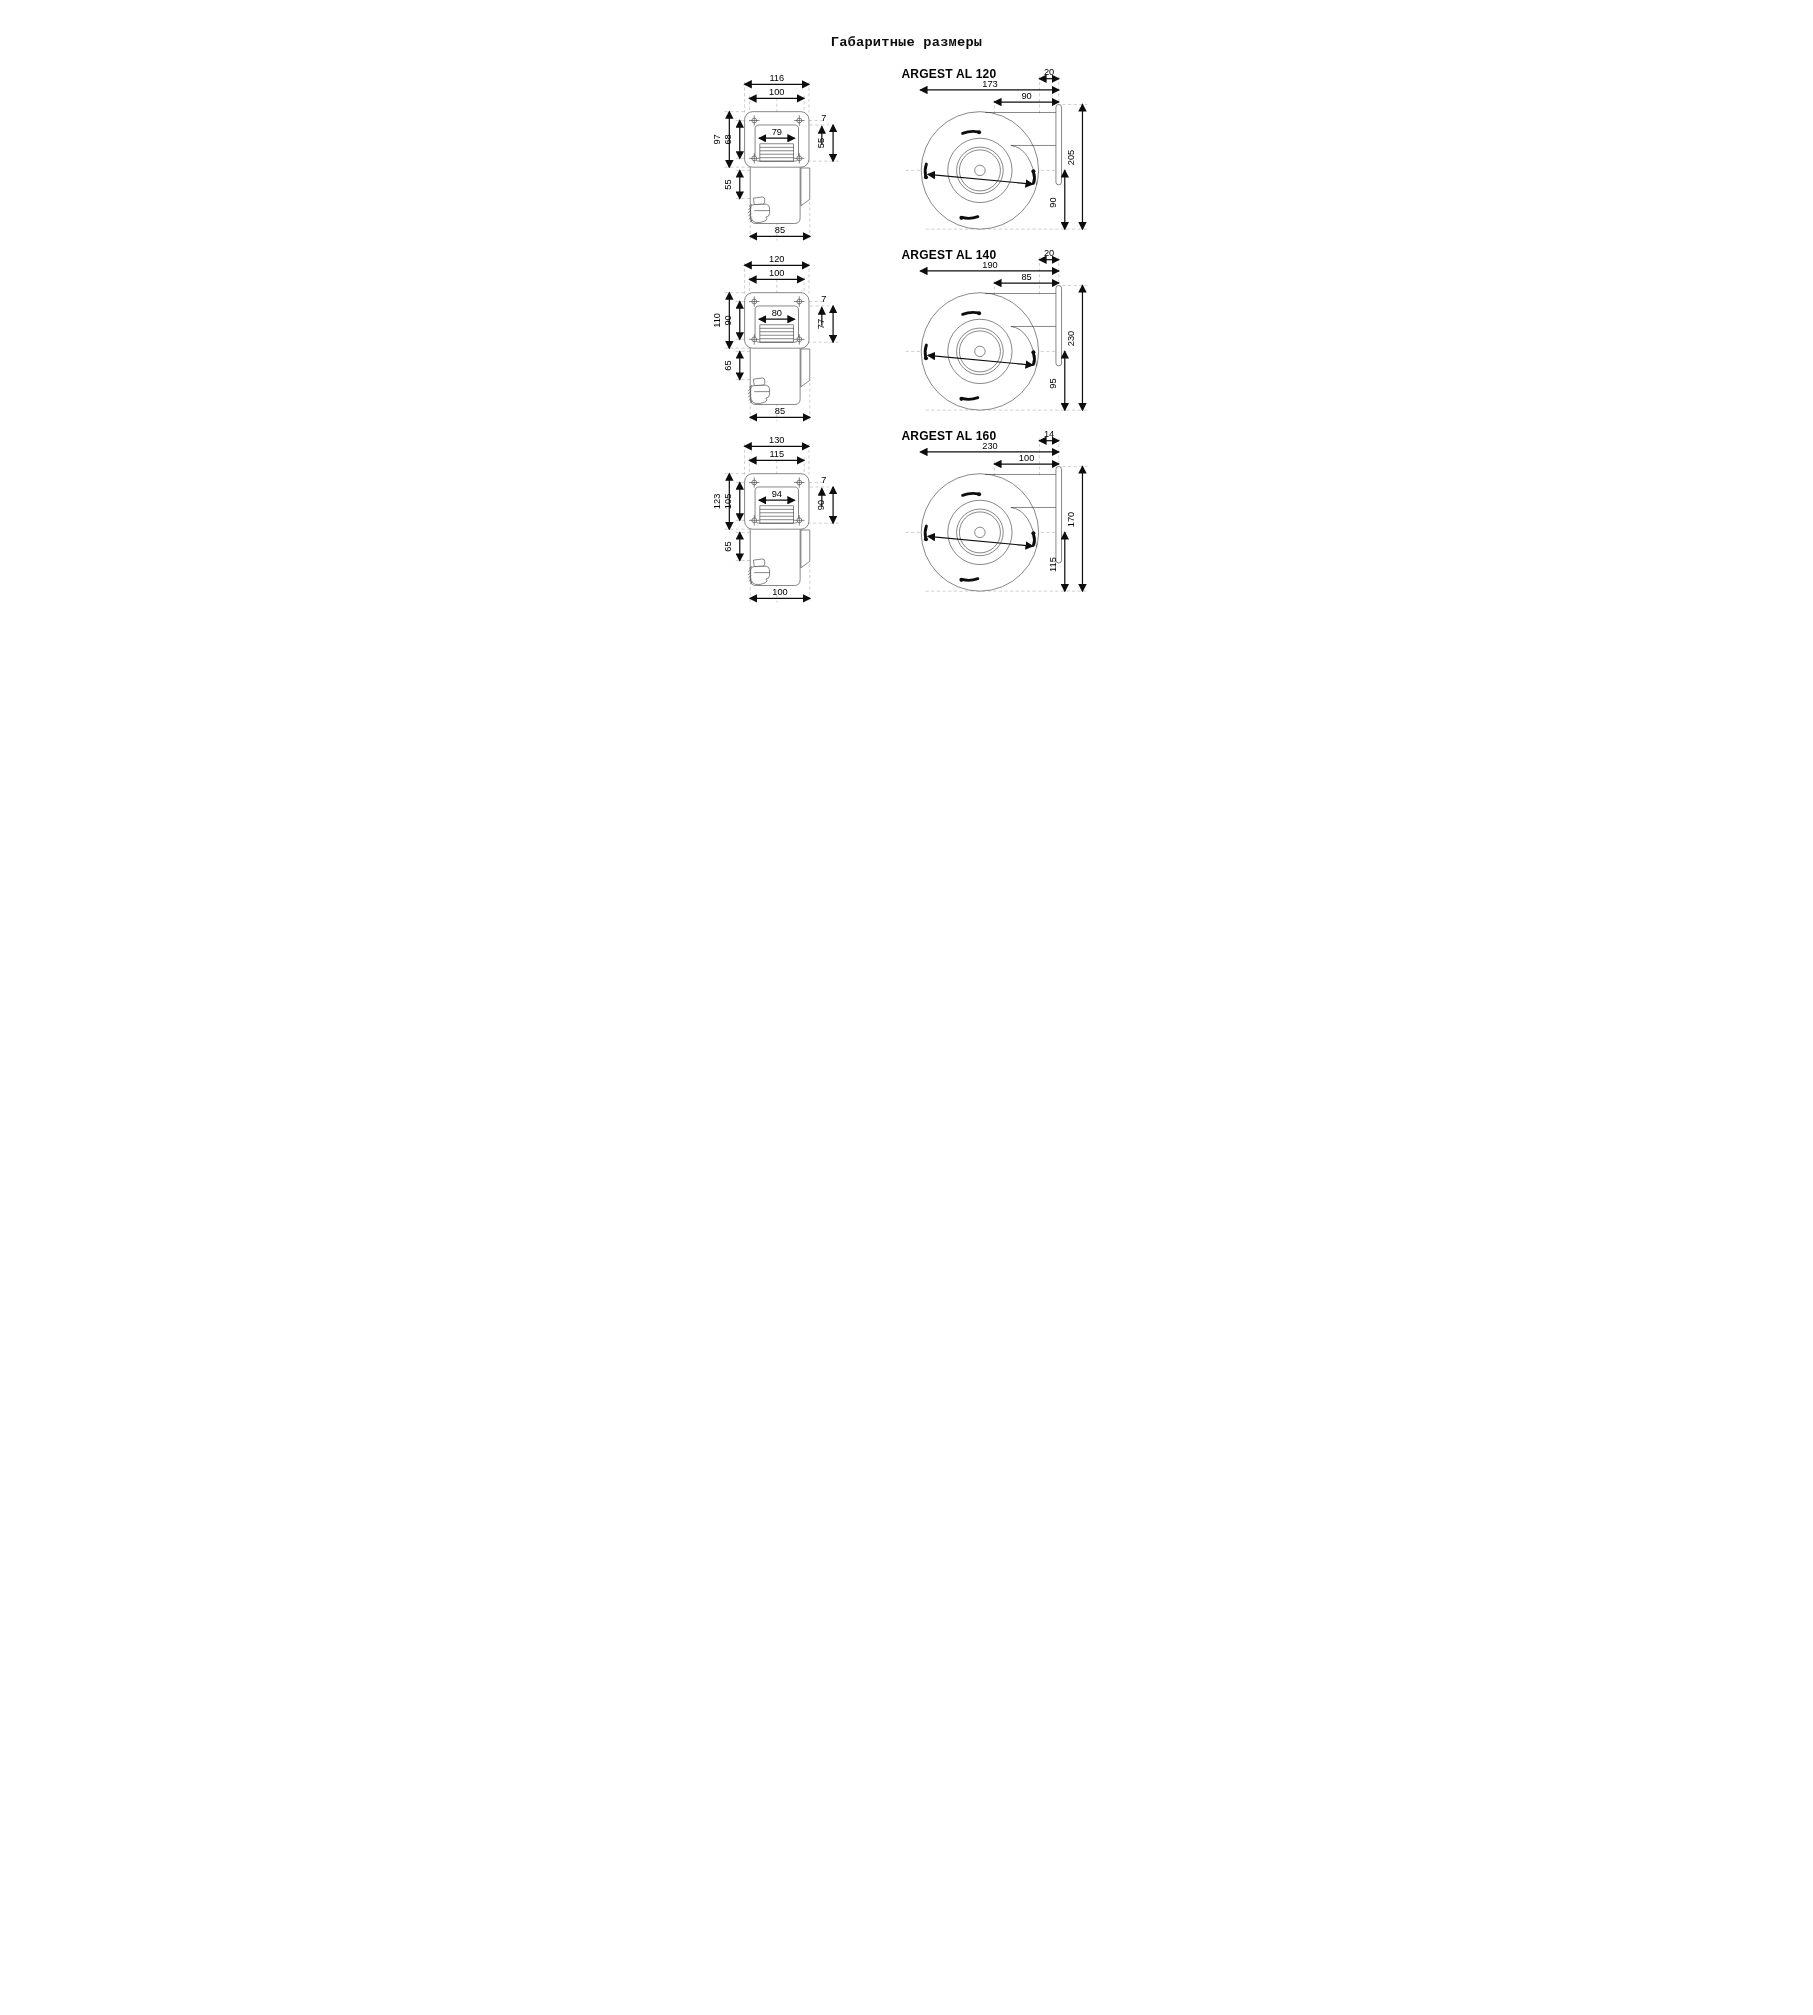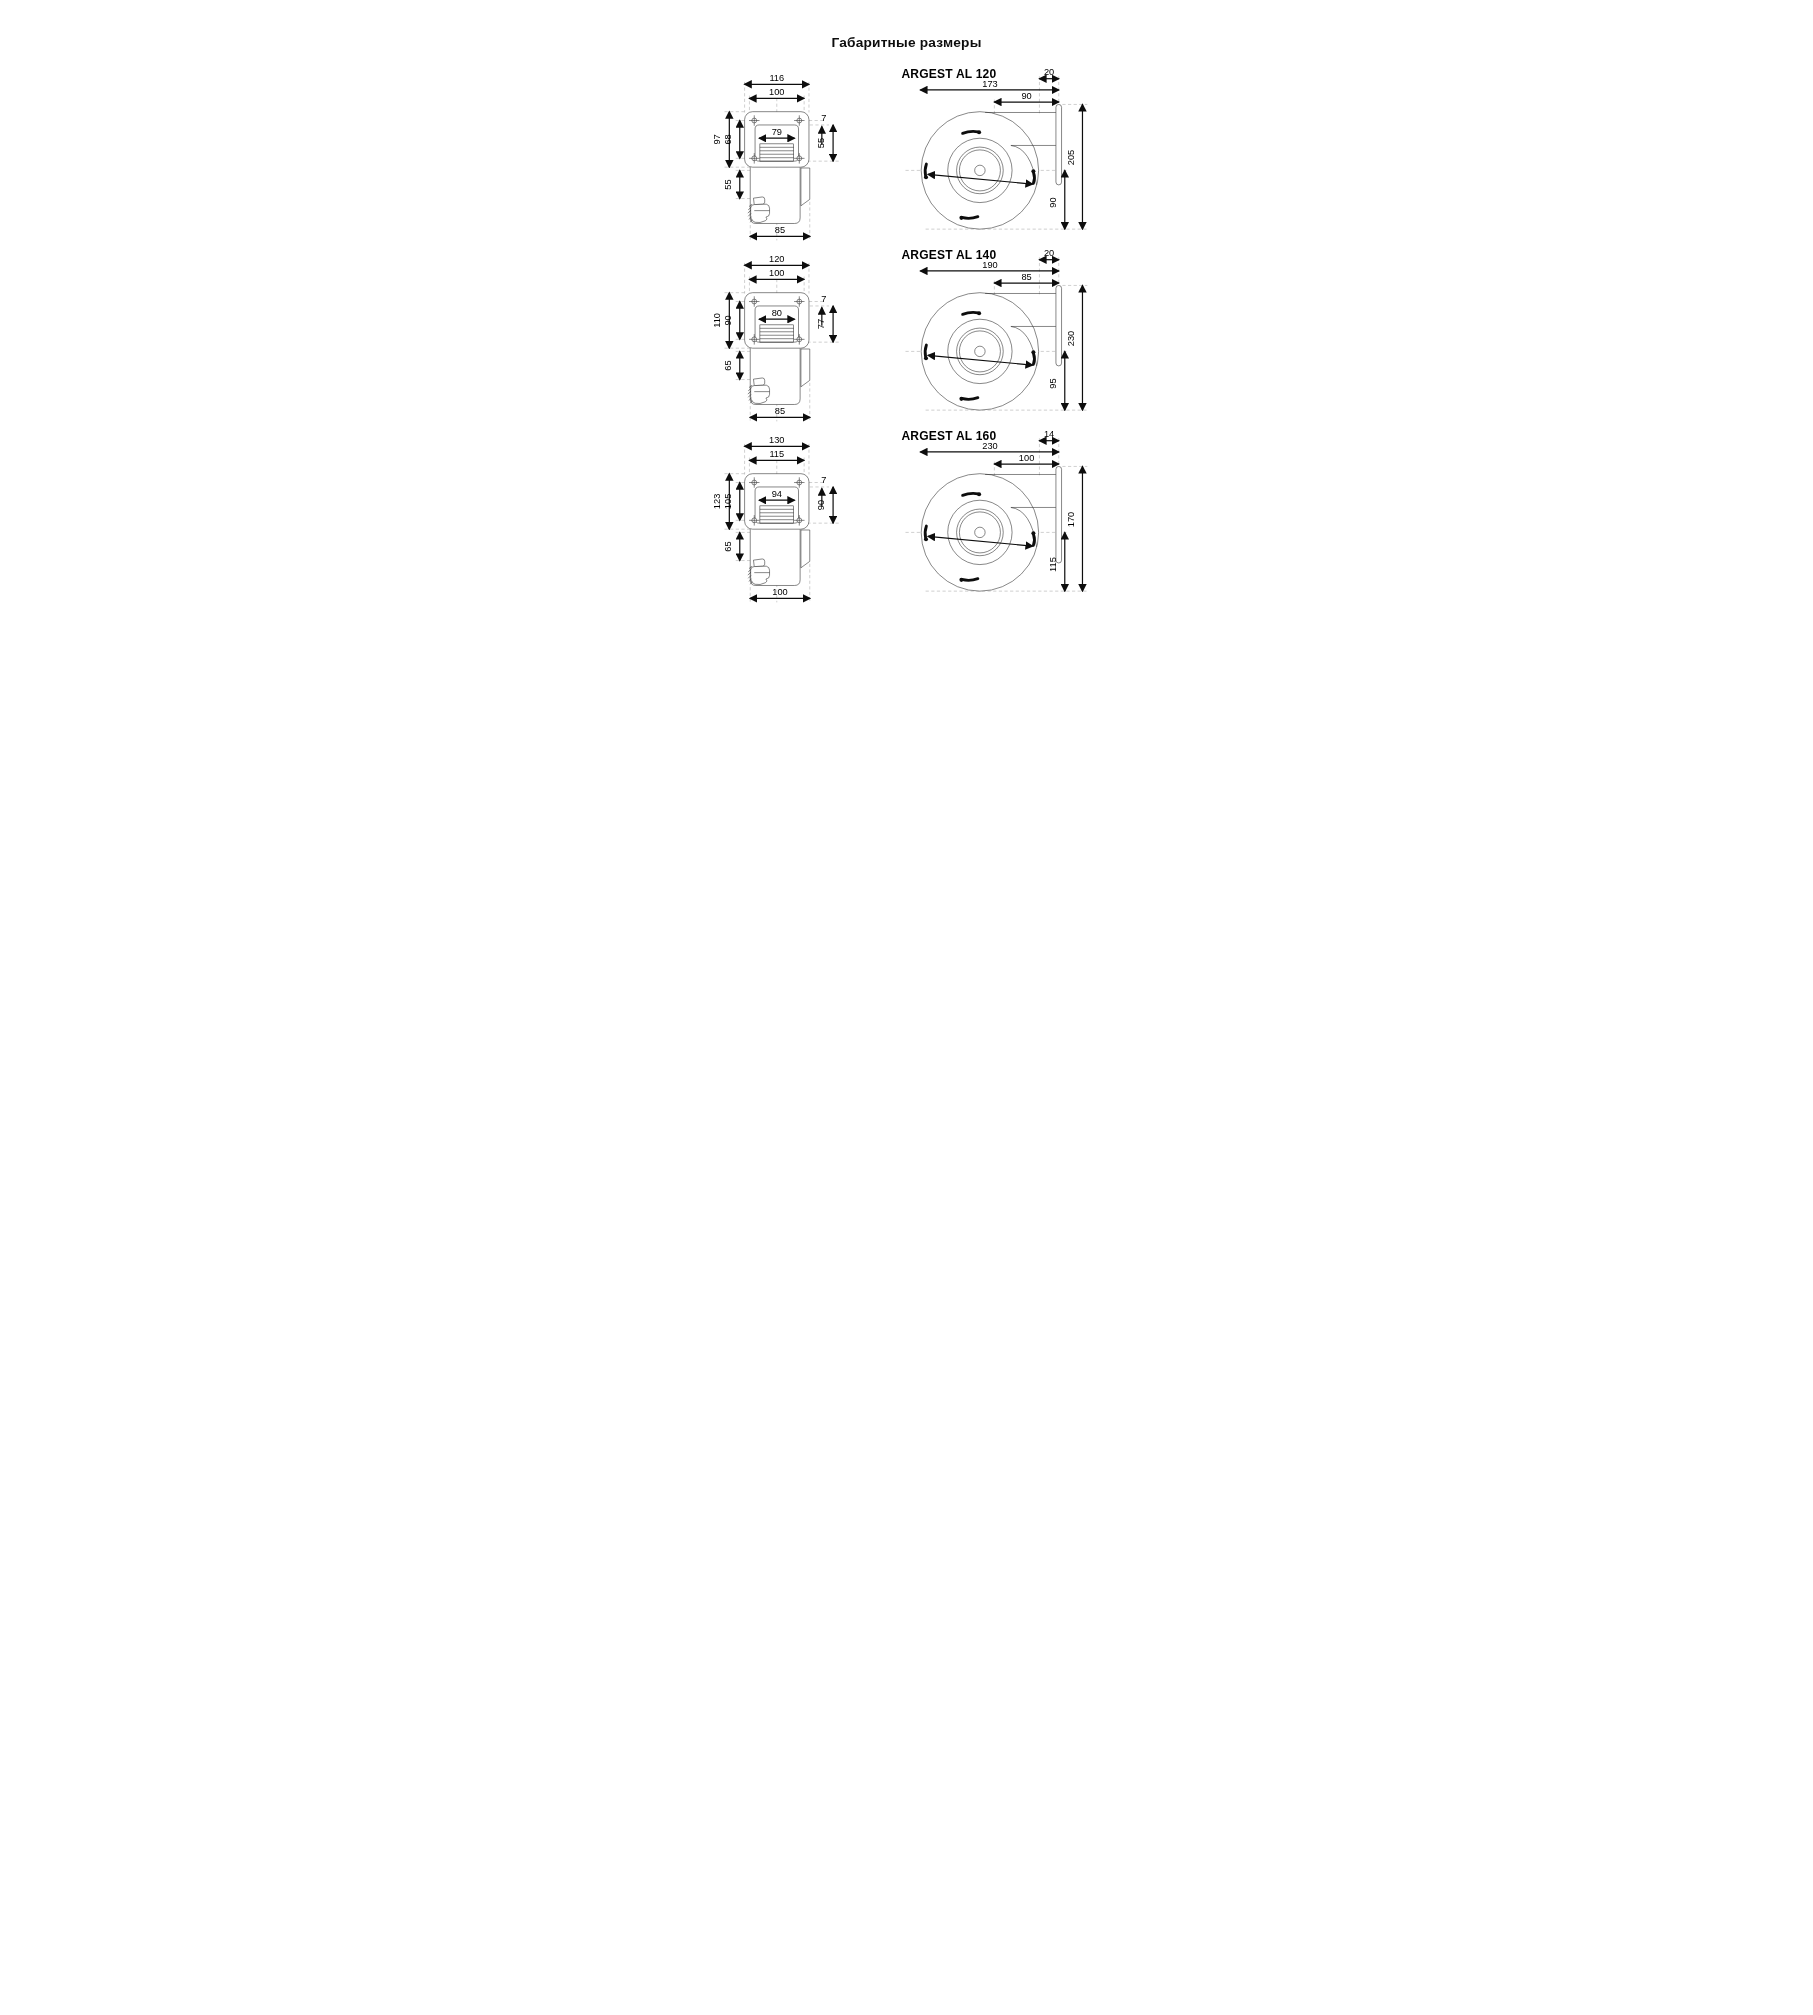--- a/index.html
+++ b/index.html
@@ -1,18 +1,18 @@
 <!DOCTYPE html>
 <html style="font-size:6.4px"><head>
 <meta charset="utf-8">
 <style>
   html,body{margin:0;padding:0;background:#ffffff;}
   body{font-family:"Liberation Sans",sans-serif;color:#000;}
   .page{width:453px;height:605px;margin:0 auto;background:#fff;overflow:hidden;}
-  .title{padding-top:35px;height:26px;text-align:center;font-size:13.7px;font-weight:700;letter-spacing:0.2px;color:#0d0d0d;}
+  .title{padding-top:35px;height:26px;text-align:center;font-size:13.7px;font-weight:700;letter-spacing:0.2px;color:#0d0d0d;font-family:Liberation Mono, monospace;}
   svg.section{display:block;}
   text{font-family:"Liberation Sans",sans-serif;fill:#000;}
   .dim{font-size:23px;}
   .hd{font-size:30px;font-weight:700;letter-spacing:.5px;}
   .ln{fill:none;stroke:#2b2b2b;stroke-width:1.4;}
   .lnf{fill:#ffffff;stroke:#2b2b2b;stroke-width:1.4;}
   .dl{stroke:#0d0d0d;stroke-width:3;fill:none;}
   .dsh{stroke:#949494;stroke-width:1.1;fill:none;stroke-dasharray:8 6;}
   .tab{stroke:#0d0d0d;stroke-width:7;fill:none;stroke-linecap:round;}
   .dot{fill:#0d0d0d;stroke:none;}

